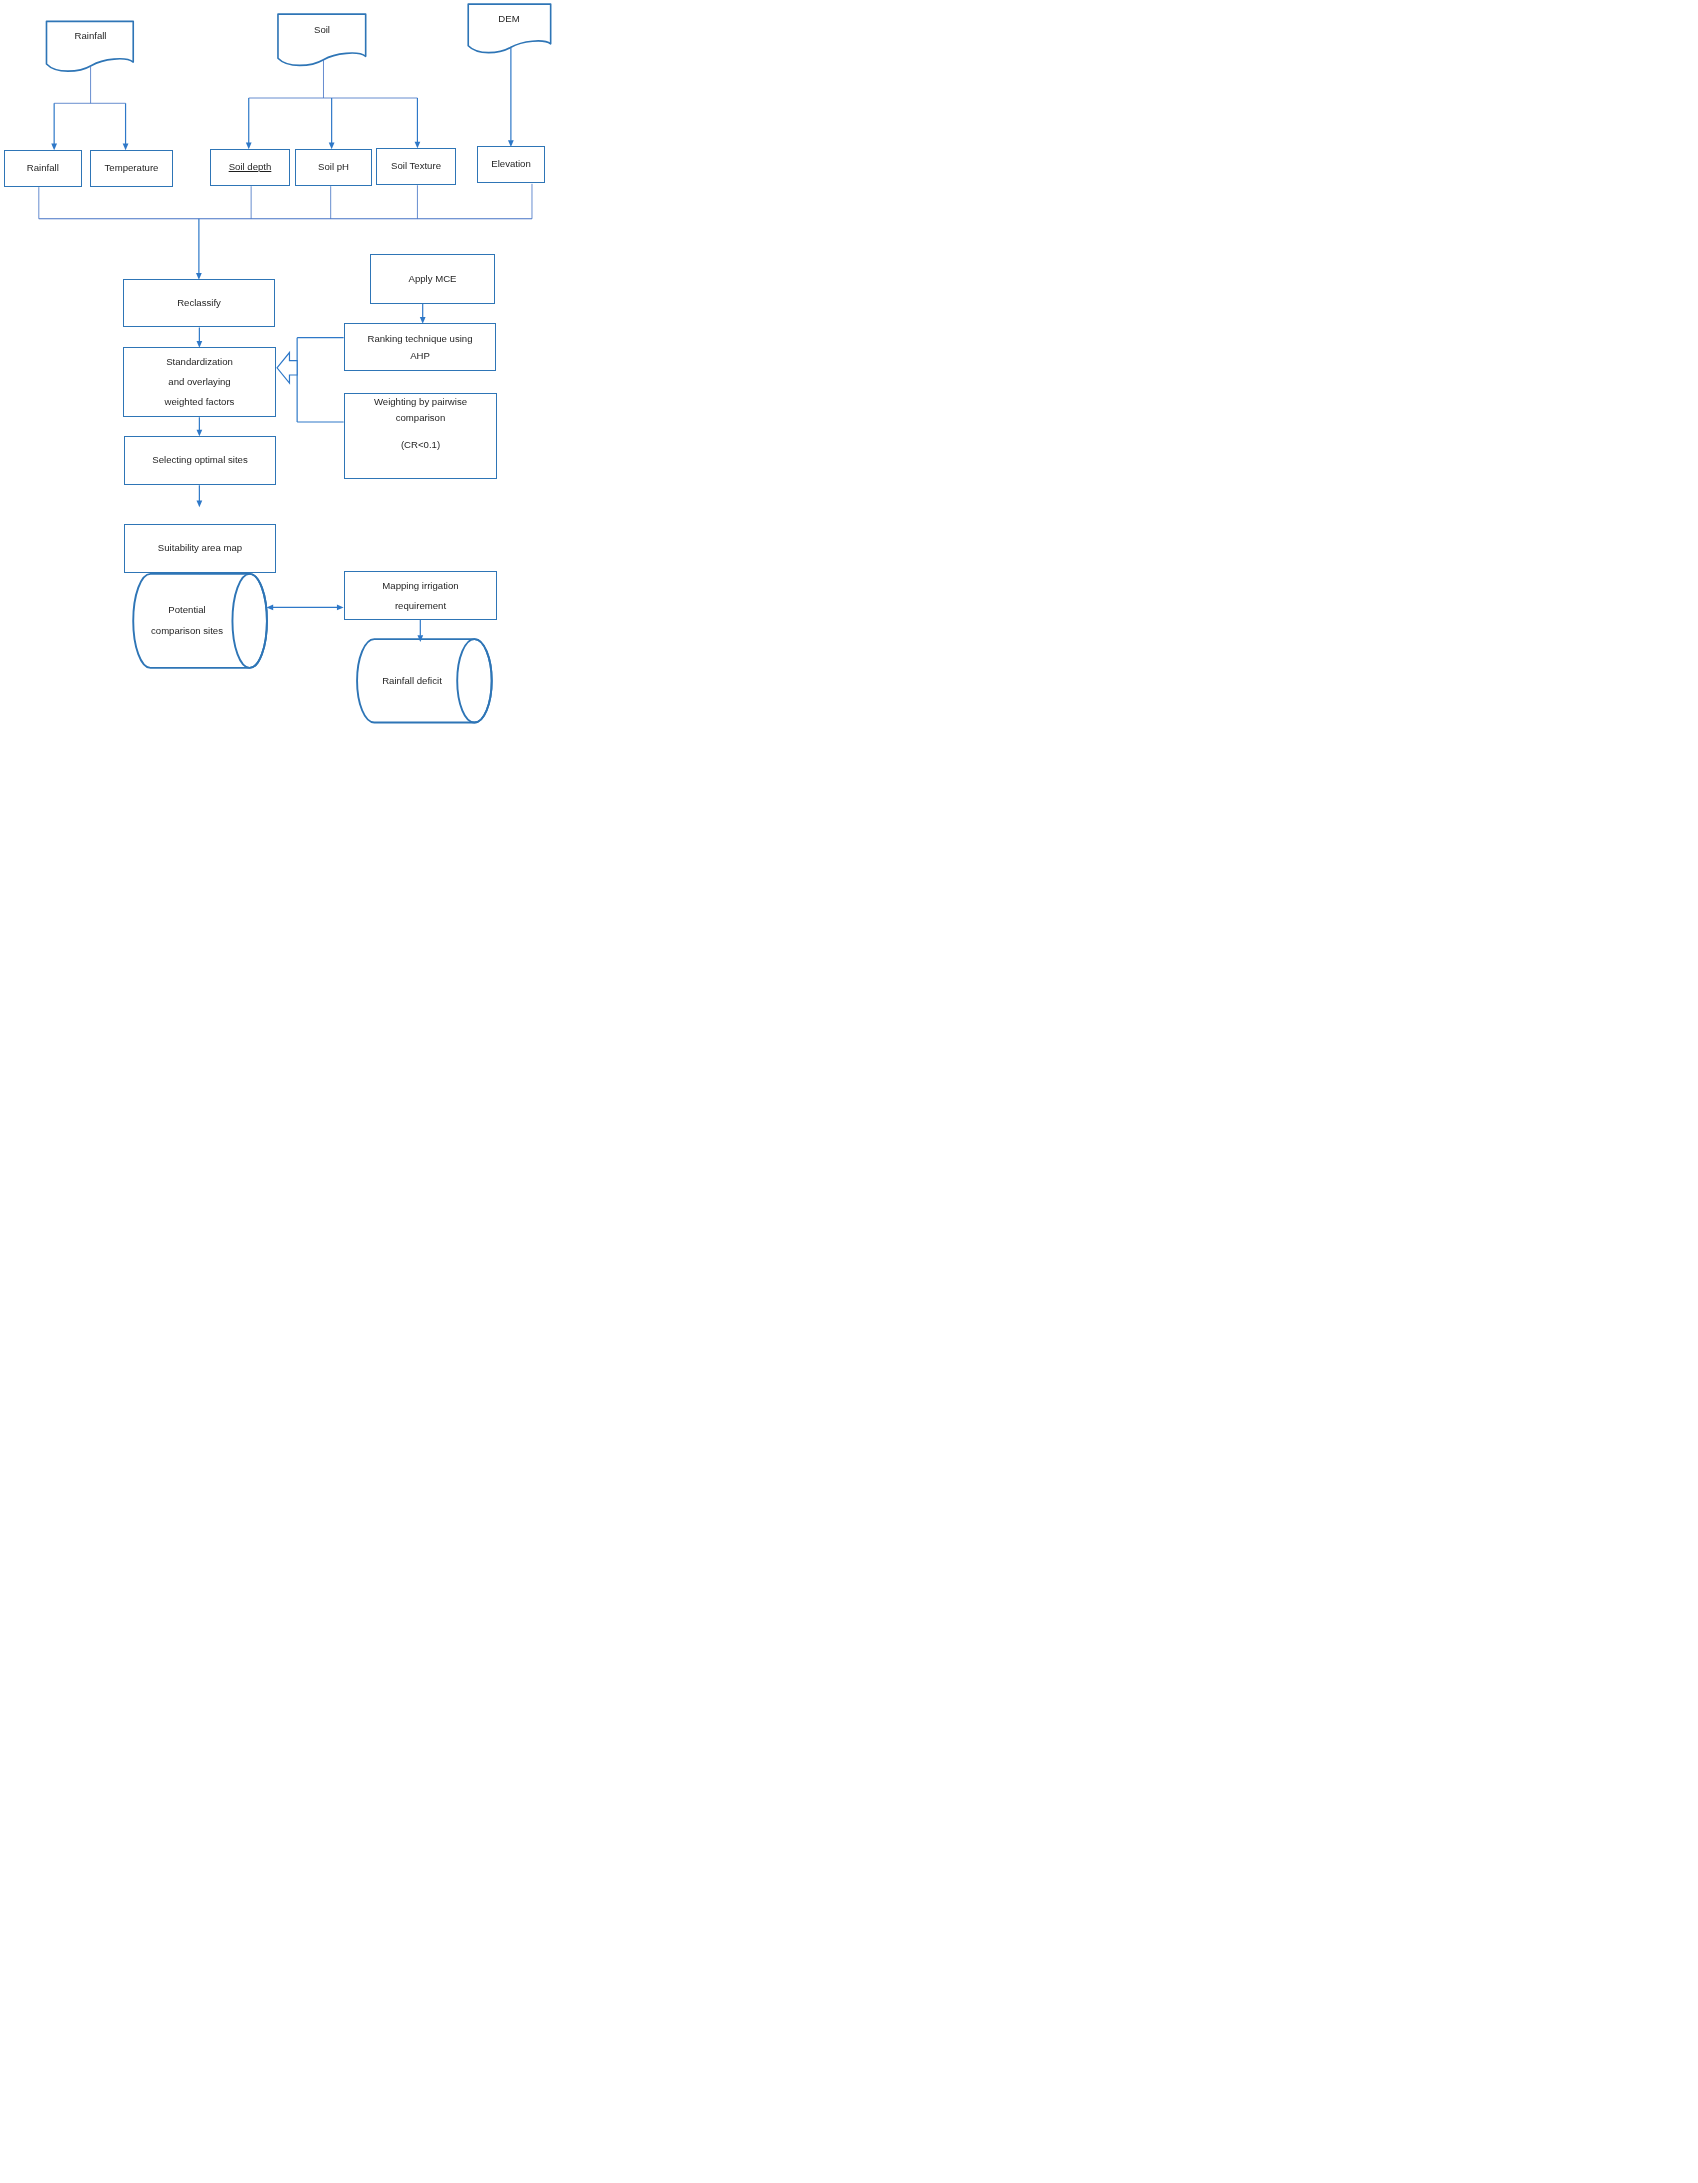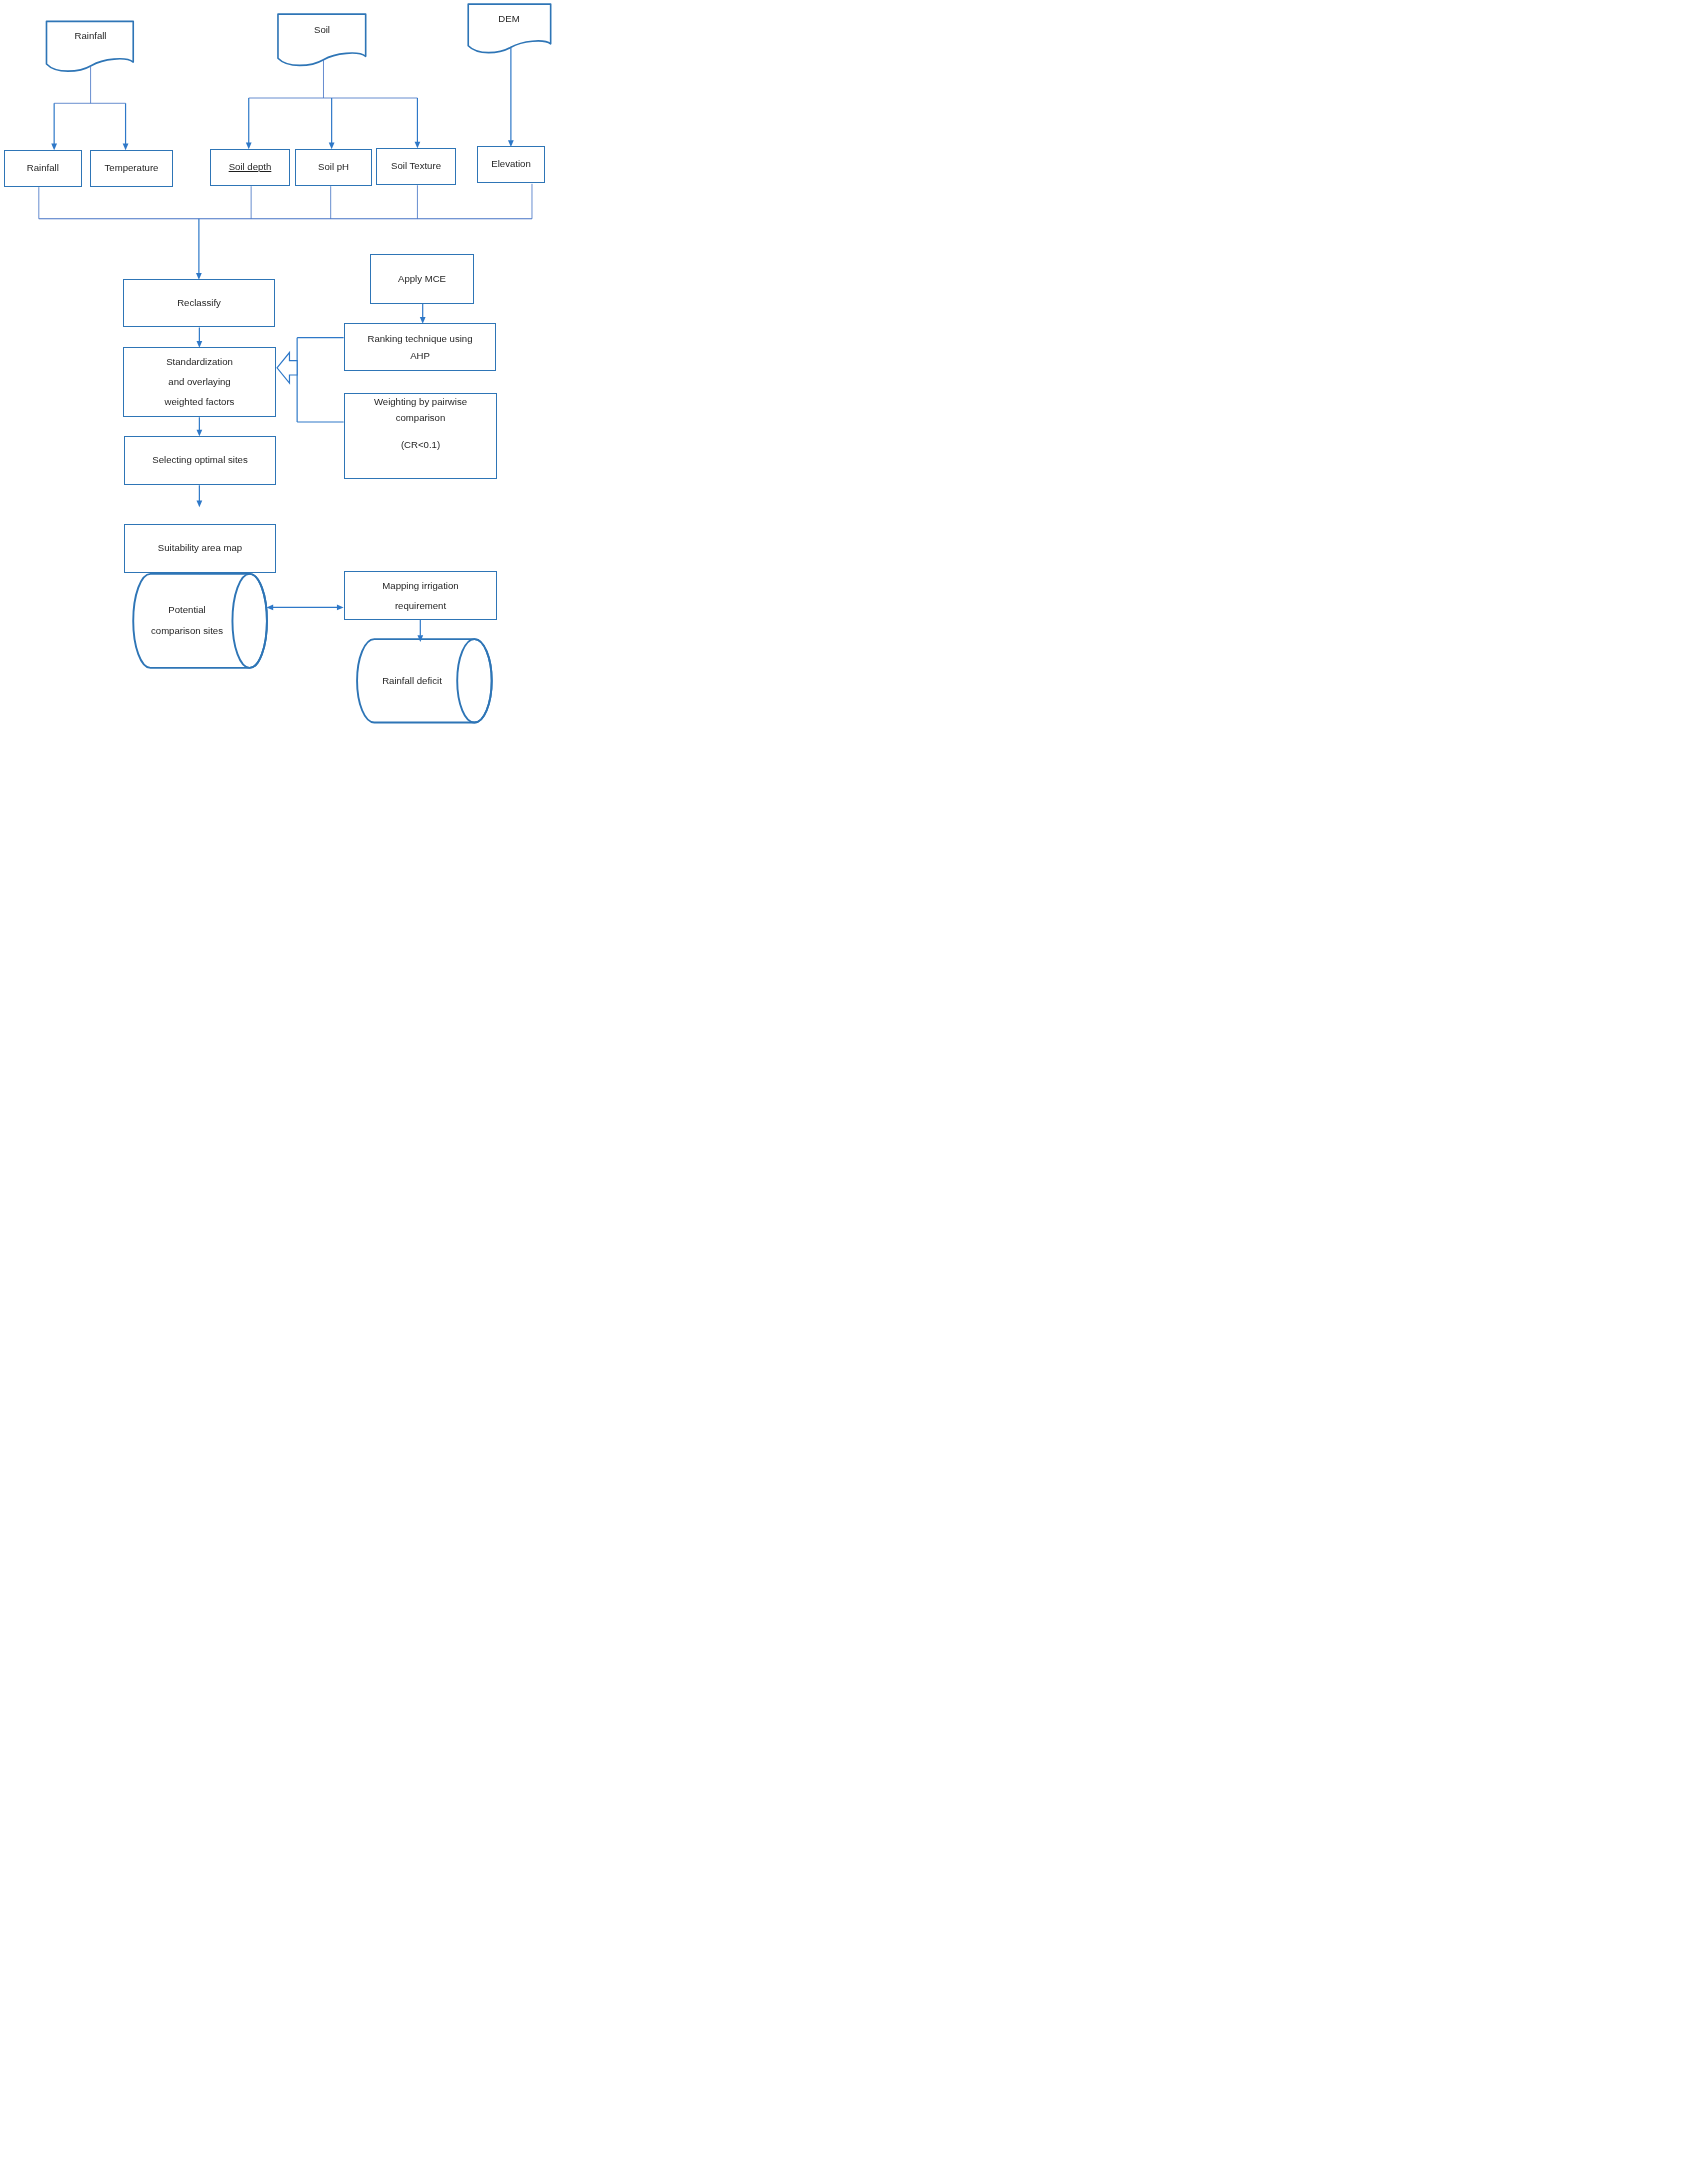--- a/index.html
+++ b/index.html
@@ -125,21 +125,21 @@
   <div class="node" style="left:376px;top:148px;width:80px;height:37px;">
     <span>Soil Texture</span>
   </div>
   <div class="node" style="left:477px;top:146px;width:68px;height:37px;">
     <span>Elevation</span>
   </div>
 
   <div class="node" style="left:123px;top:279px;width:152px;height:48px;">
     <span>Reclassify</span>
   </div>
-  <div class="node" style="left:370px;top:254px;width:104px;height:50px;text-align:right;">
+  <div class="node" style="left:370px;top:254px;width:125px;height:50px;text-align:right;">
     <span>Apply MCE</span>
   </div>
   <div class="node" style="left:344px;top:323px;width:152px;height:48px;line-height:1.8;padding:0 16.3px;">
     <span>Ranking technique using AHP</span>
   </div>
   <div class="node" style="left:123px;top:347px;width:153px;height:70px;line-height:2.1;padding:0 36px;">
     <span>Standardization and overlaying weighted factors</span>
   </div>
   <div class="node" style="left:344px;top:393px;width:153px;height:86px;align-items:flex-start;padding:0 19px 0 19px;line-height:1.7;">
     <span>

